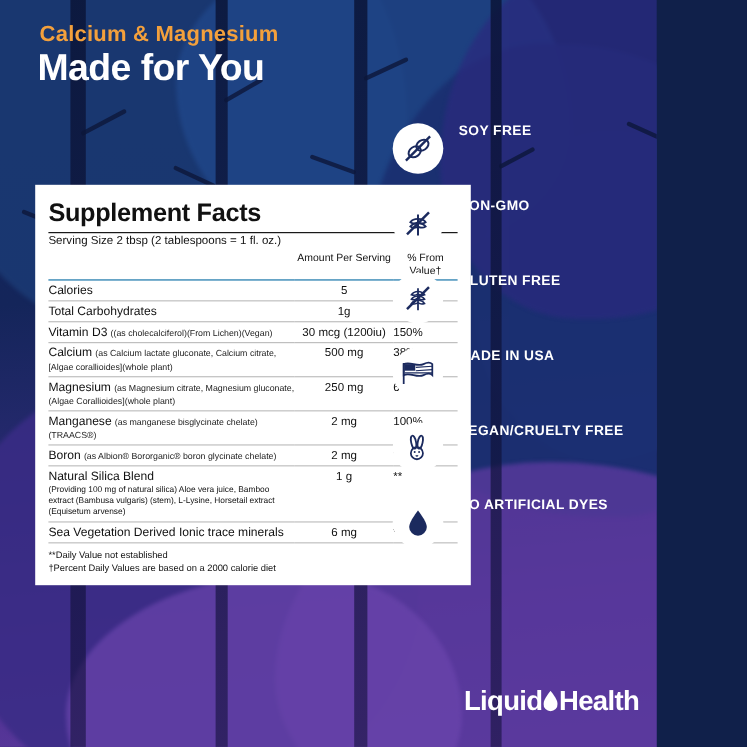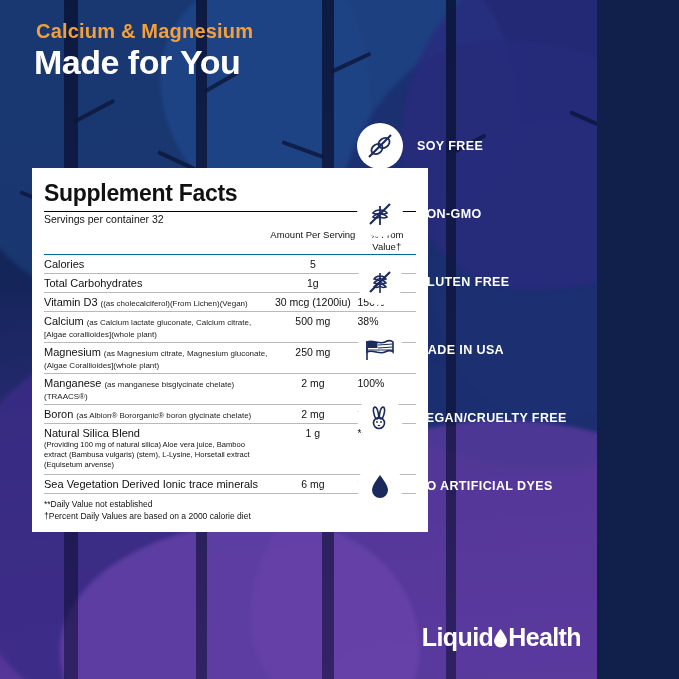--- a/index.html
+++ b/index.html
@@ -165,21 +165,21 @@
   
   .badges {
     position: absolute;
     right: 18px;
     top: 112px;
     width: 222px;
     z-index: 6;
   }
   .badge-row {
     display: flex;
-    align-items: center;
+    align-items: flex-start;
     height: 68px;
   }
   .badge-icon {
     width: 46px;
     height: 46px;
     border-radius: 50%;
     background: #ffffff;
     display: flex;
     align-items: center;
     justify-content: center;
@@ -248,21 +248,21 @@
   </div>
 
   <div class="header">
     <div class="eyebrow">Calcium &amp; Magnesium</div>
     <div class="headline">Made for You</div>
   </div>
 
   <div class="panel">
     <div class="panel-title">Supplement Facts</div>
     <div class="rule-thin"></div>
-    <div class="serving-line">Servings per container 32</div>
+    <div class="serving-line">Serving Size 2 tbsp (2 tablespoons = 1 fl. oz.)</div>
 
     <table class="facts">
       <tbody>
           <tr class="head">
         <td class="c-name"></td>
         <td class="c-amt">Amount Per Serving</td>
         <td class="c-dv">% From Value†</td>
       </tr>
 
       <tr>

